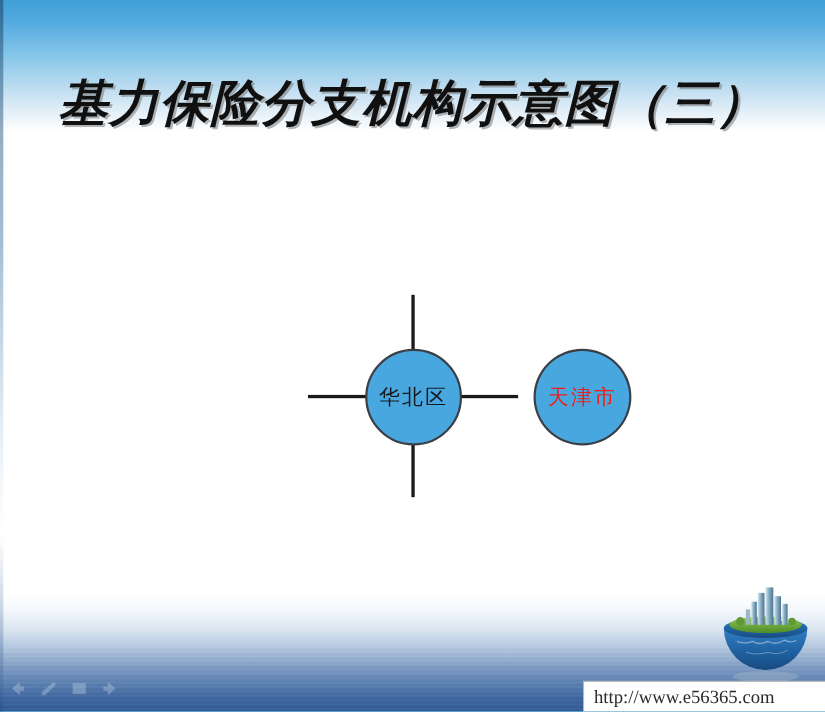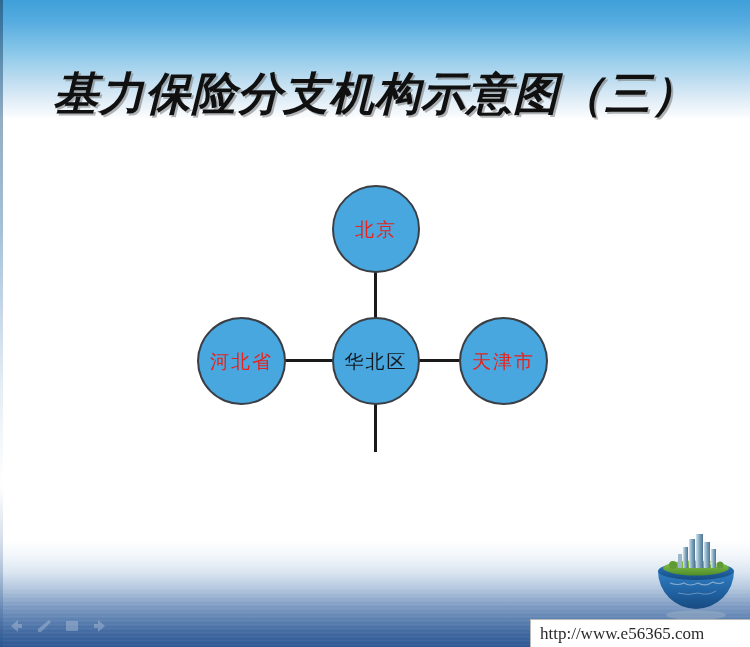--- a/index.html
+++ b/index.html
@@ -175,33 +175,27 @@
 
   <div class="title">基力保险分支机构示意图（三）</div>
 
   <div class="diagram">
 
     <div class="connector conn-v" style="left:374px; top:268px; height:52px;"></div>
     <div class="connector conn-v" style="left:374px; top:400px; height:52px;"></div>
     <div class="connector conn-h" style="left:280px; top:359px; width:54px;"></div>
     <div class="connector conn-h" style="left:417px; top:359px; width:54px;"></div>
 
-    <div class="node" style="left:332px; top:185px; width:88px; height:88px;">
-      <span class="node-label label-red">北京</span>
-    </div>
-
-    <div class="node" style="left:197px; top:317px; width:89px; height:88px;">
-      <span class="node-label label-red">河北省</span>
-    </div>
+
 
     <div class="node" style="left:332px; top:317px; width:88px; height:88px;text-align:right;">
       <span class="node-label label-black">华北区</span>
     </div>
 
-    <div class="node" style="left:459px; top:317px; width:89px; height:88px;">
+    <div class="node" style="left:485px; top:317px; width:89px; height:88px;">
       <span class="node-label label-red">天津市</span>
     </div>
 
   </div>
 
   <div class="globe">
     <svg width="96" height="92" viewBox="0 0 96 92" xmlns="http://www.w3.org/2000/svg">
       <defs>
         <linearGradient id="sphereG" x1="0" y1="0" x2="0" y2="1">
           <stop offset="0%" stop-color="#dfe7ec"></stop>

